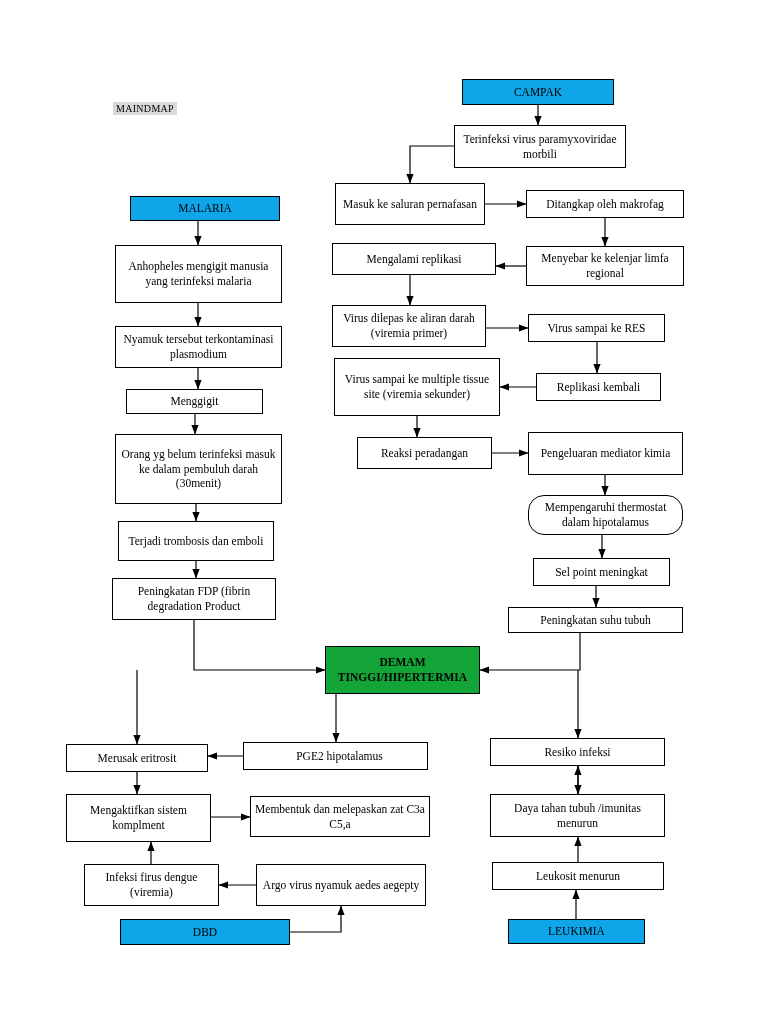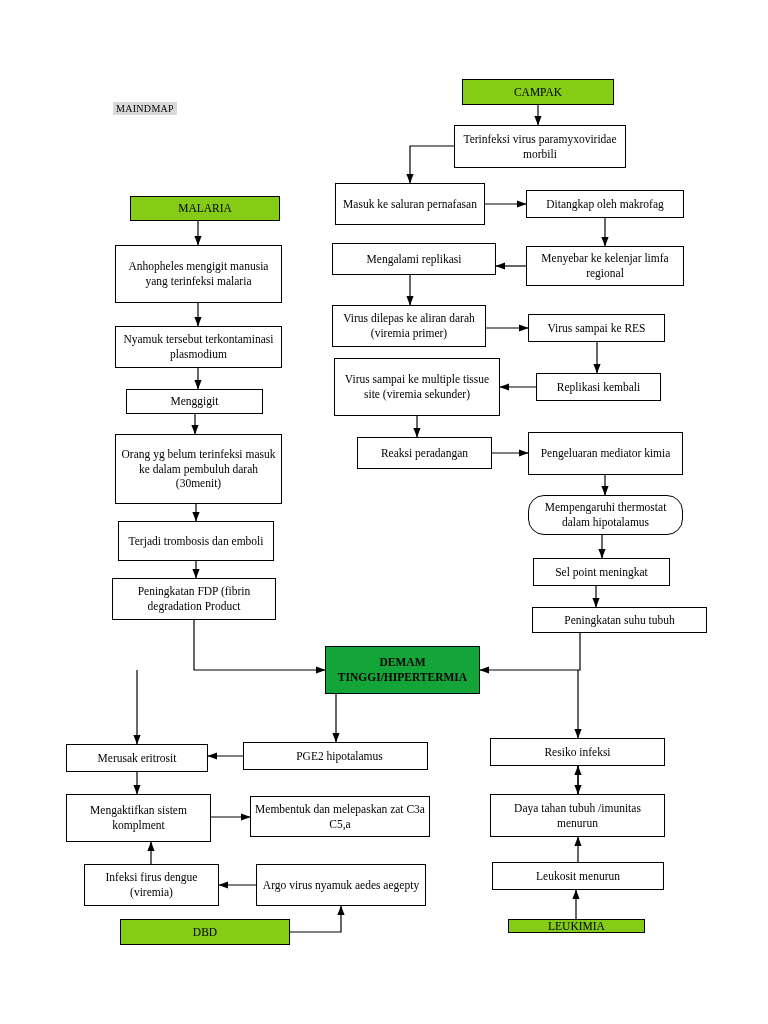--- a/index.html
+++ b/index.html
@@ -29,21 +29,21 @@
     align-items: center;
     justify-content: center;
     text-align: center;
     font-family: "Liberation Serif", serif;
     font-size: 11.5px;
     line-height: 1.28;
     color: #000000;
     padding: 2px 4px;
   }
   .node.teal {
-    background: #84cc16;
+    background: #0ea5e9;
   }
   .node.green {
     background: #13a538;
     font-weight: bold;
     color: #000000;
   }
   .title {
     position: absolute;
     background: #d9d9d9;
     font-family: "Liberation Serif", serif;
@@ -148,21 +148,21 @@
       </div>
       <div class="node" style="left: 528px; top: 432px; width: 155px; height: 43px;">
         <span>Pengeluaran mediator kimia</span>
       </div>
       <div class="node" style="left: 528px; top: 495px; width: 155px; height: 40px; border-radius: 16px;">
         <span>Mempengaruhi thermostat dalam hipotalamus</span>
       </div>
       <div class="node" style="left: 533px; top: 558px; width: 137px; height: 28px;">
         <span>Sel point meningkat</span>
       </div>
-      <div class="node" style="left: 508px; top: 607px; width: 175px; height: 26px; margin-left: 24px;">
+      <div class="node" style="left: 508px; top: 607px; width: 175px; height: 26px;">
         <span>Peningkatan suhu tubuh</span>
       </div>
       <div class="node teal" style="left: 130px; top: 196px; width: 150px; height: 25px;">
         <span>MALARIA</span>
       </div>
       <div class="node" style="left: 115px; top: 245px; width: 167px; height: 58px;">
         <span>Anhopheles mengigit manusia yang terinfeksi malaria</span>
       </div>
       <div class="node" style="left: 115px; top: 326px; width: 167px; height: 42px;">
         <span>Nyamuk tersebut terkontaminasi plasmodium</span>
@@ -205,18 +205,18 @@
       </div>
       <div class="node" style="left: 490px; top: 738px; width: 175px; height: 28px;">
         <span>Resiko infeksi</span>
       </div>
       <div class="node" style="left: 490px; top: 794px; width: 175px; height: 43px;">
         <span>Daya tahan tubuh /imunitas menurun</span>
       </div>
       <div class="node" style="left: 492px; top: 862px; width: 172px; height: 28px;">
         <span>Leukosit menurun</span>
       </div>
-      <div class="node teal" style="left: 508px; top: 919px; width: 137px; height: 14px;">
+      <div class="node teal" style="left: 508px; top: 919px; width: 137px; height: 25px;">
         <span>LEUKIMIA</span>
       </div>
     </div>
 
 </div>
 
 </body></html>

